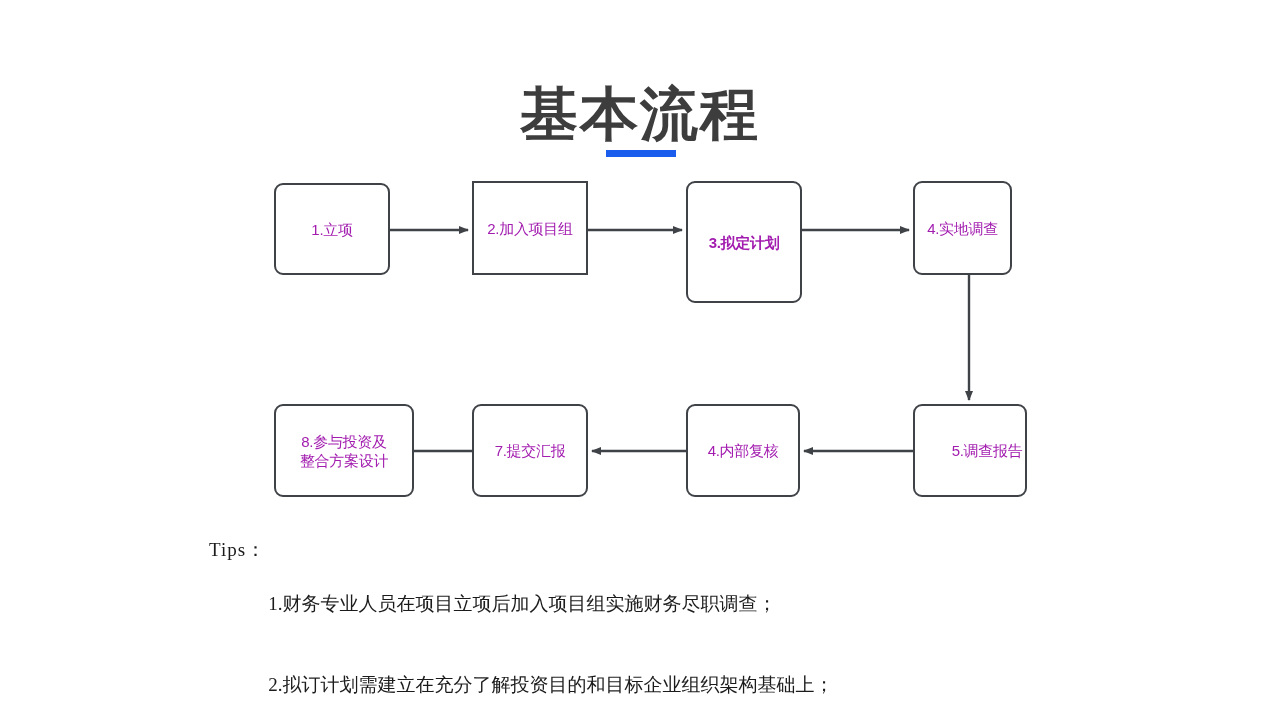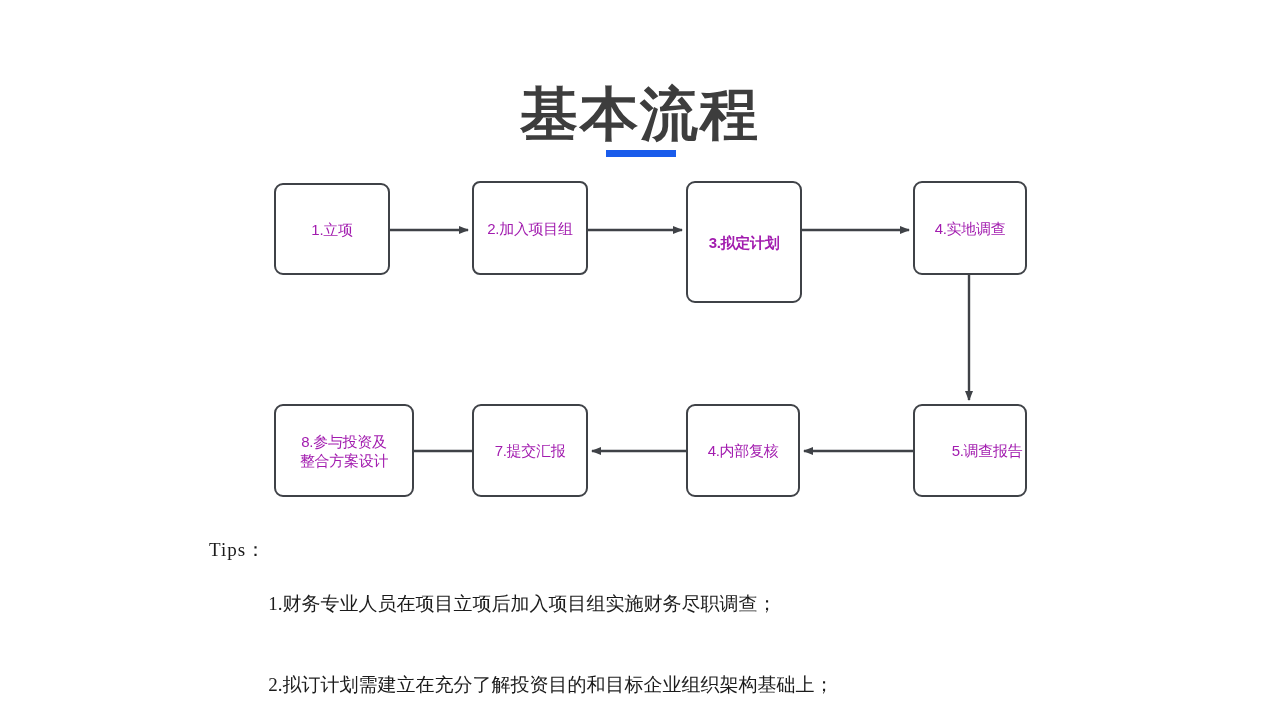--- a/index.html
+++ b/index.html
@@ -67,27 +67,27 @@
     justify-content: center;
     text-align: center;
     color: #a21caf;
     font-size: 15px;
     line-height: 19px;
     font-family: "Liberation Sans", "DejaVu Sans", sans-serif;
     letter-spacing: -0.3px;
     white-space: pre-line;
   }
   .node.rounded { border-radius: 9px; }
-  .node.square  { border-radius: 8px; }
+  .node.square  { border-radius: 0; }
 
   
   .n1 { left: 274px; top: 183px; width: 116px; height: 92px; }
   .n2 { left: 472px; top: 181px; width: 116px; height: 94px; }
   .n3 { left: 686px; top: 181px; width: 116px; height: 122px; font-weight: bold; }
-  .n4 { left: 913px; top: 181px; width: 114px; height: 94px; }
+  .n4 { left: 913px; top: 181px; width: 99px; height: 94px; }
   
   .n5 { left: 913px; top: 404px; width: 114px; height: 93px; padding-left: 34px; }
   .n6 { left: 686px; top: 404px; width: 114px; height: 93px; }
   .n7 { left: 472px; top: 404px; width: 116px; height: 93px; }
   .n8 { left: 274px; top: 404px; width: 140px; height: 93px; }
 
   
   .tips {
     position: absolute;
     left: 209px;

